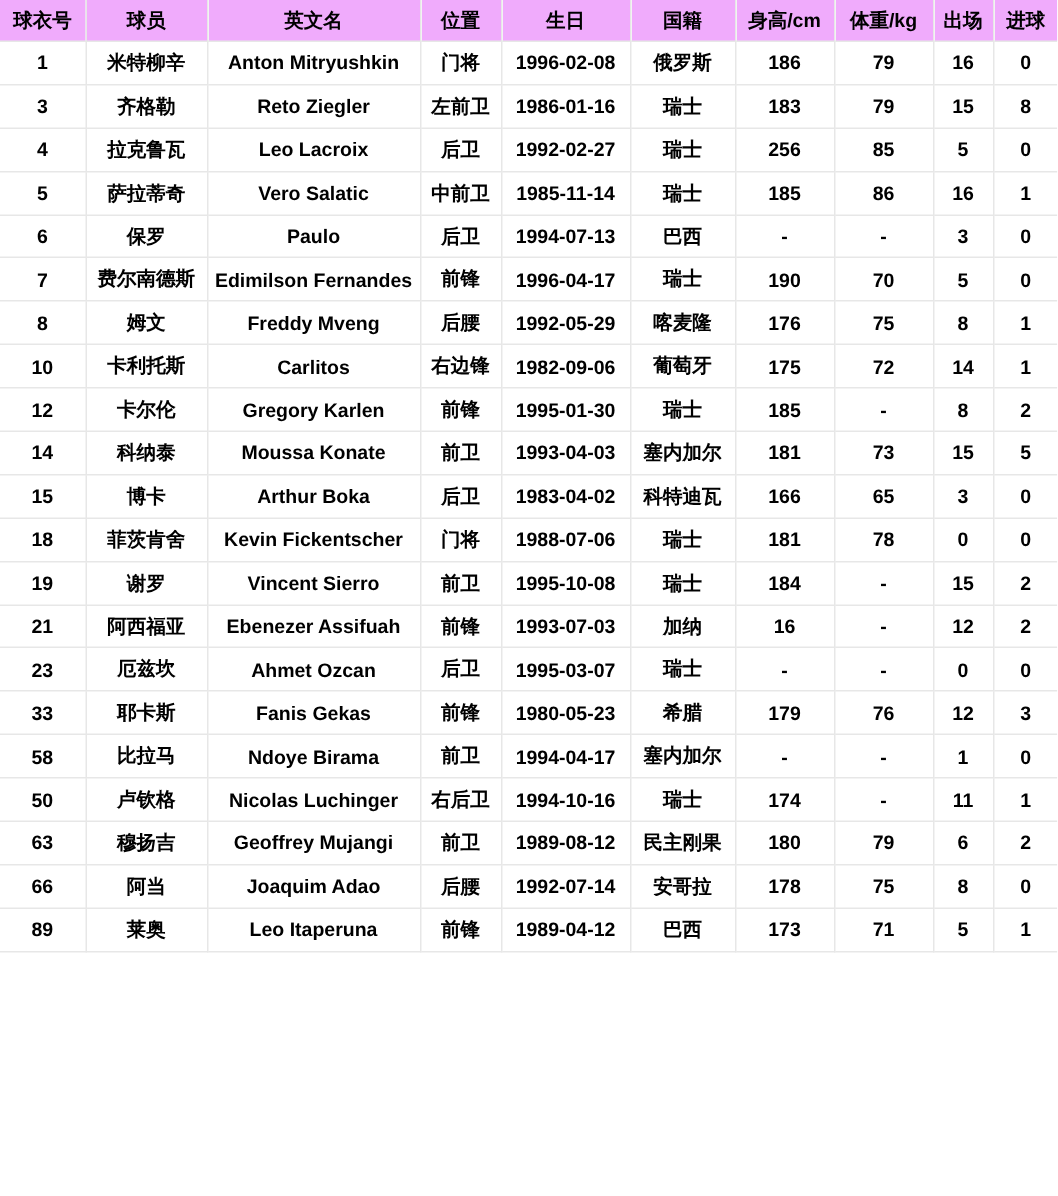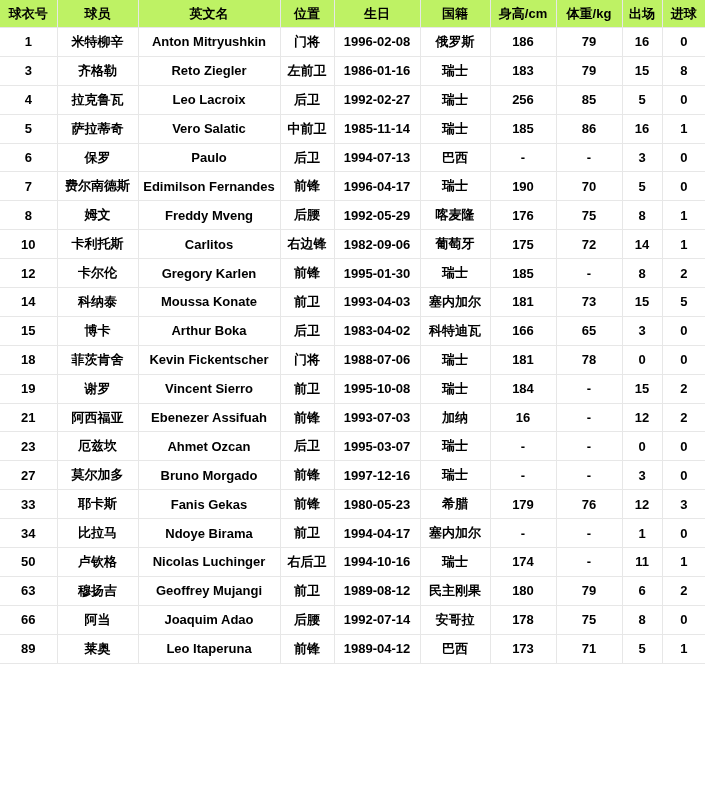--- a/index.html
+++ b/index.html
@@ -25,21 +25,21 @@
     text-align: center;
     vertical-align: middle;
     font-size: 13px;
     font-weight: bold;
     color: #000000;
     padding: 0 2px;
     overflow: hidden;
     white-space: nowrap;
   }
   table.roster thead th {
-    background: #bef264;
+    background: #f0abfc;
     height: 27px;
     border-top: none;
   }
   table.roster tbody td {
     background: #ffffff;
     height: 27.9px;
   }
   table.roster th:first-child,
   table.roster td:first-child { border-left: none; }
   table.roster th:last-child,
@@ -262,45 +262,33 @@
           <td>Ahmet Ozcan</td>
           <td>后卫</td>
           <td>1995-03-07</td>
           <td>瑞士</td>
           <td>-</td>
           <td>-</td>
           <td>0</td>
           <td>0</td>
         </tr>
         <tr>
-          <td>27</td>
-          <td>莫尔加多</td>
-          <td>Bruno Morgado</td>
-          <td>前锋</td>
-          <td>1997-12-16</td>
-          <td>瑞士</td>
-          <td>-</td>
-          <td>-</td>
-          <td>3</td>
-          <td>0</td>
-        </tr>
-        <tr>
           <td>33</td>
           <td>耶卡斯</td>
           <td>Fanis Gekas</td>
           <td>前锋</td>
           <td>1980-05-23</td>
           <td>希腊</td>
           <td>179</td>
           <td>76</td>
           <td>12</td>
           <td>3</td>
         </tr>
         <tr>
-          <td>34</td>
+          <td>58</td>
           <td>比拉马</td>
           <td>Ndoye Birama</td>
           <td>前卫</td>
           <td>1994-04-17</td>
           <td>塞内加尔</td>
           <td>-</td>
           <td>-</td>
           <td>1</td>
           <td>0</td>
         </tr>

